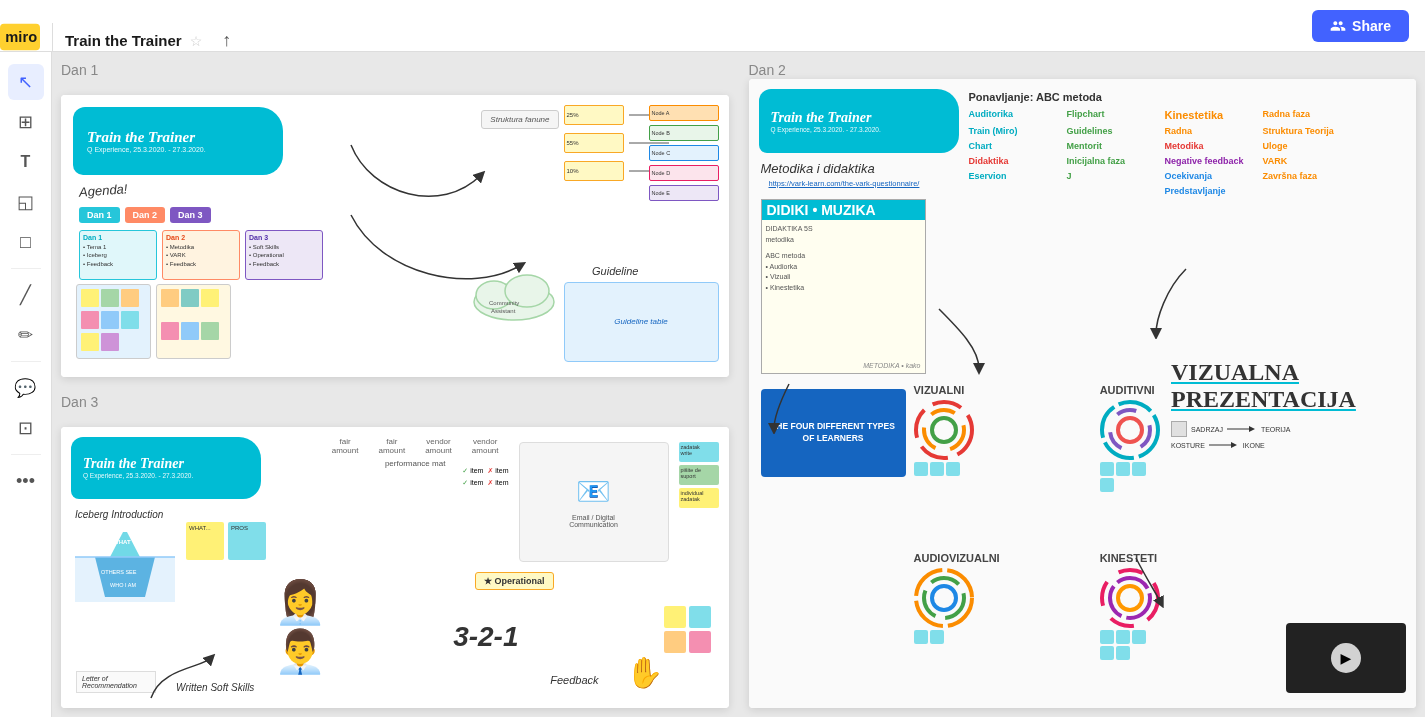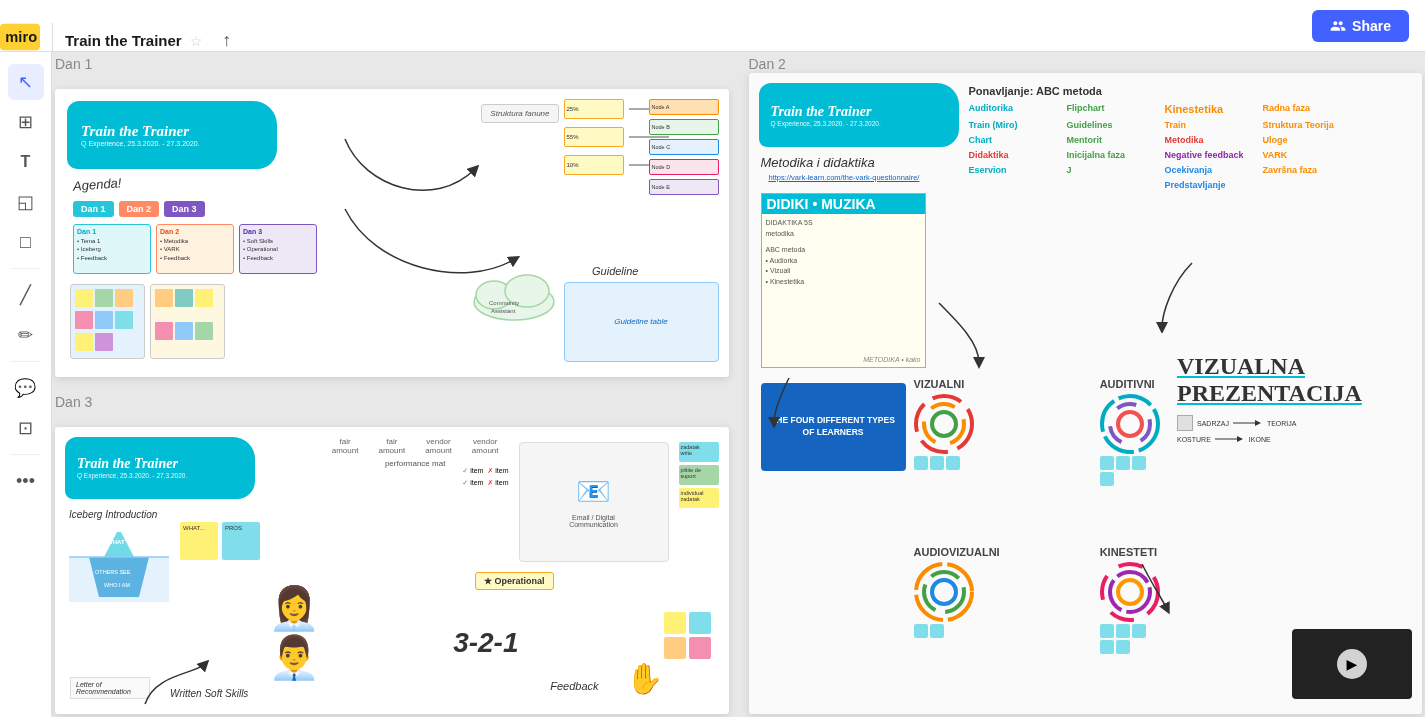--- a/index.html
+++ b/index.html
@@ -103,21 +103,21 @@
     }
     .sidebar-btn.active { background: #e8eeff; color: #4262ff; }
     .sidebar-divider { width: 30px; height: 1px; background: #eee; margin: 4px 0; }
 
     
     .canvas {
       flex: 1;
       background: #e8e8e8;
       overflow: hidden;
       position: relative;
-      padding: 3px;
+      padding: 9px;
     }
 
     
     .section-label {
       font-size: 14px;
       color: #888;
       font-weight: 500;
       margin-bottom: 8px;
     }
 
@@ -524,21 +524,21 @@
             <div style="position:absolute;top:12px;left:220px;font-size:11px;font-weight:bold;color:#333;">Ponavljanje: ABC metoda</div>
 
             <div style="position:absolute;top:30px;left:220px;display:grid;grid-template-columns:90px 90px 90px 90px;gap:5px 8px;">
               <span style="font-size:9px;color:#00acc1;font-weight:bold;">Auditorika</span>
               <span style="font-size:9px;color:#43a047;font-weight:bold;">Flipchart</span>
               <span style="font-size:11px;color:#fb8c00;font-weight:bold;">Kinestetika</span>
               <span style="font-size:9px;color:#fb8c00;font-weight:bold;">Radna faza</span>
 
               <span style="font-size:9px;color:#00acc1;font-weight:bold;">Train (Miro)</span>
               <span style="font-size:9px;color:#43a047;font-weight:bold;">Guidelines</span>
-              <span style="font-size:9px;color:#fb8c00;font-weight:bold;">Train</span>
+              <span style="font-size:9px;color:#fb8c00;font-weight:bold;">Radna</span>
               <span style="font-size:9px;color:#fb8c00;font-weight:bold;">Struktura Teorija</span>
 
               <span style="font-size:9px;color:#00acc1;font-weight:bold;">Chart</span>
               <span style="font-size:9px;color:#43a047;font-weight:bold;">Mentorit</span>
               <span style="font-size:9px;color:#e53935;font-weight:bold;">Metodika</span>
               <span style="font-size:9px;color:#fb8c00;font-weight:bold;">Uloge</span>
 
               <span style="font-size:9px;color:#e53935;font-weight:bold;">Didaktika</span>
               <span style="font-size:9px;color:#43a047;font-weight:bold;">Inicijalna faza</span>
               <span style="font-size:9px;color:#8e24aa;font-weight:bold;">Negative feedback</span>

